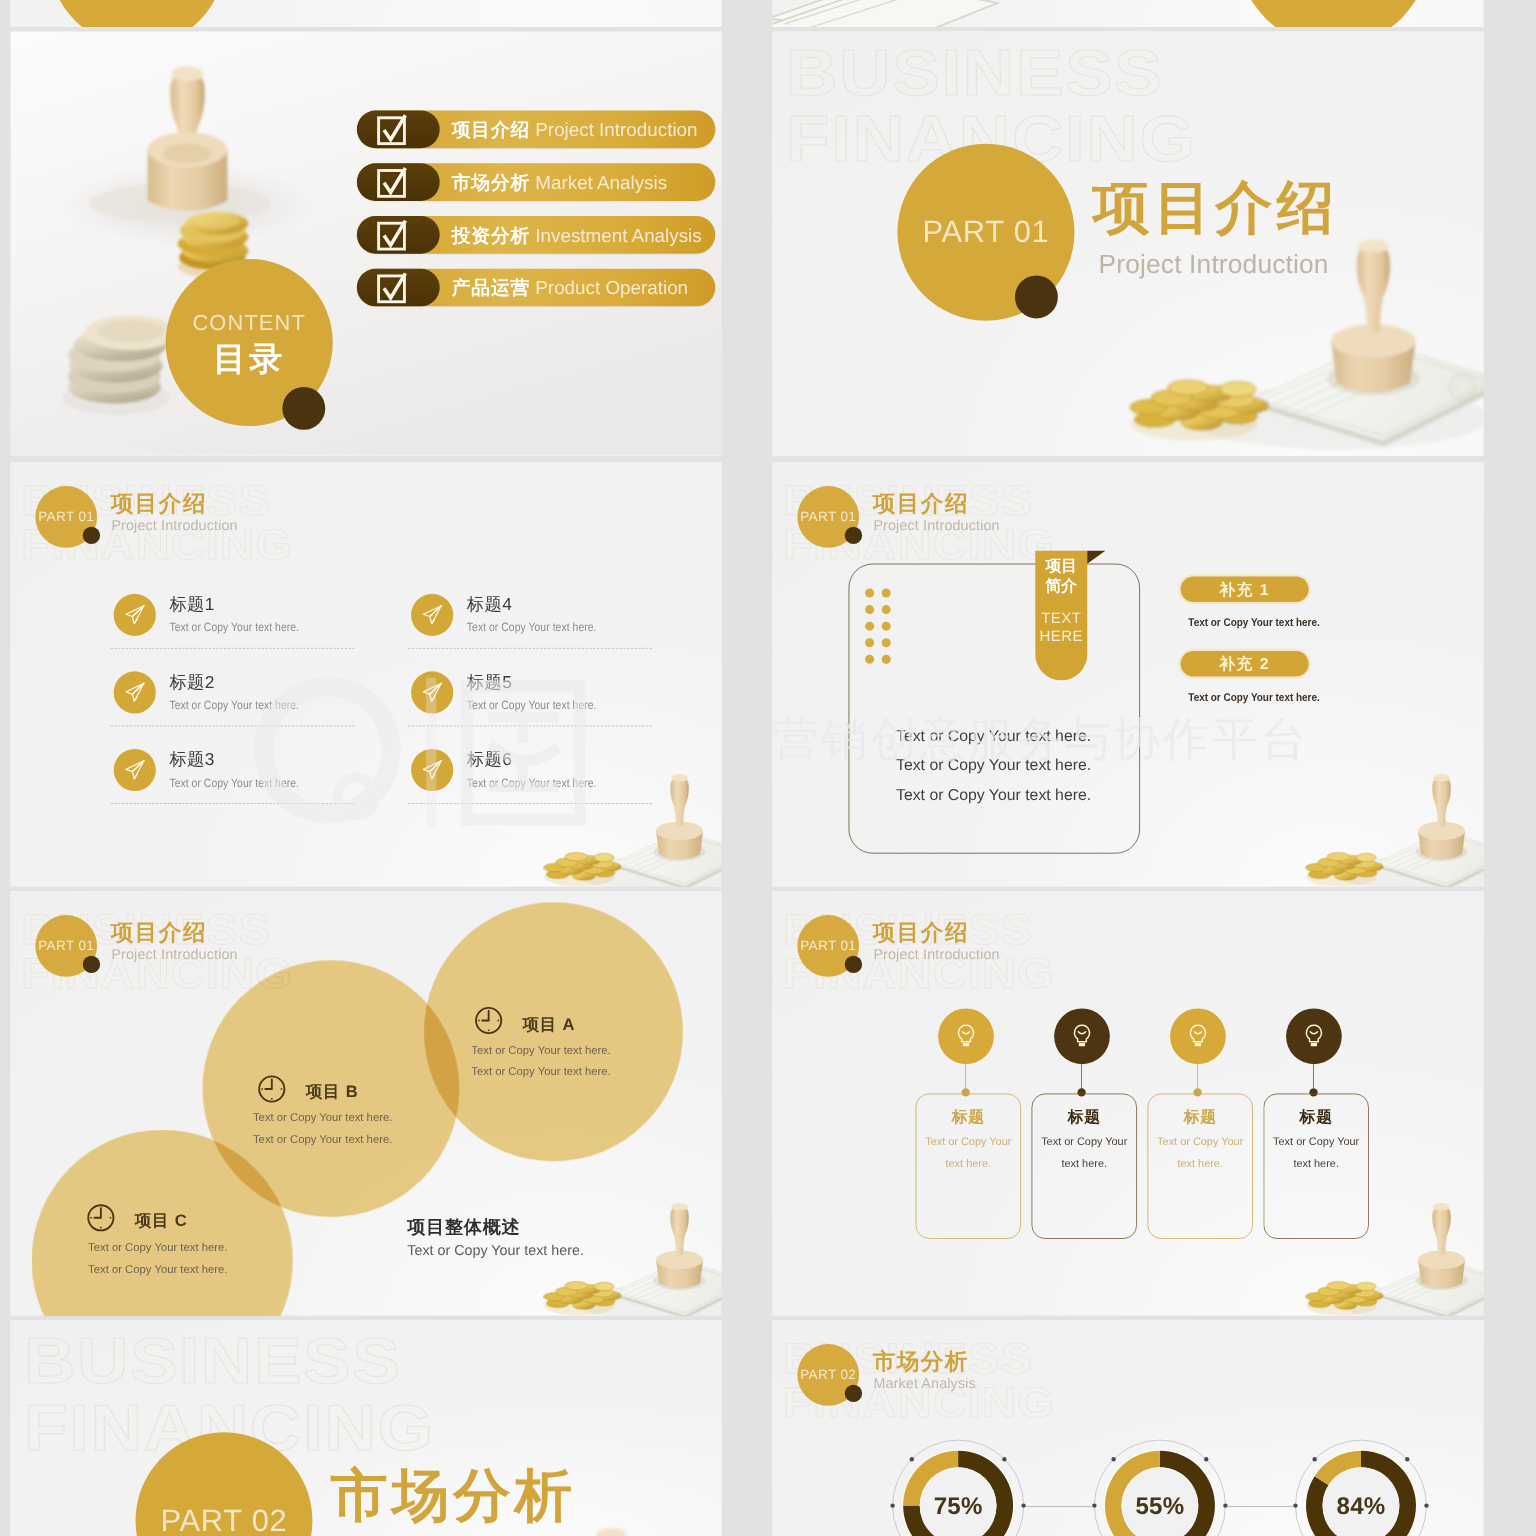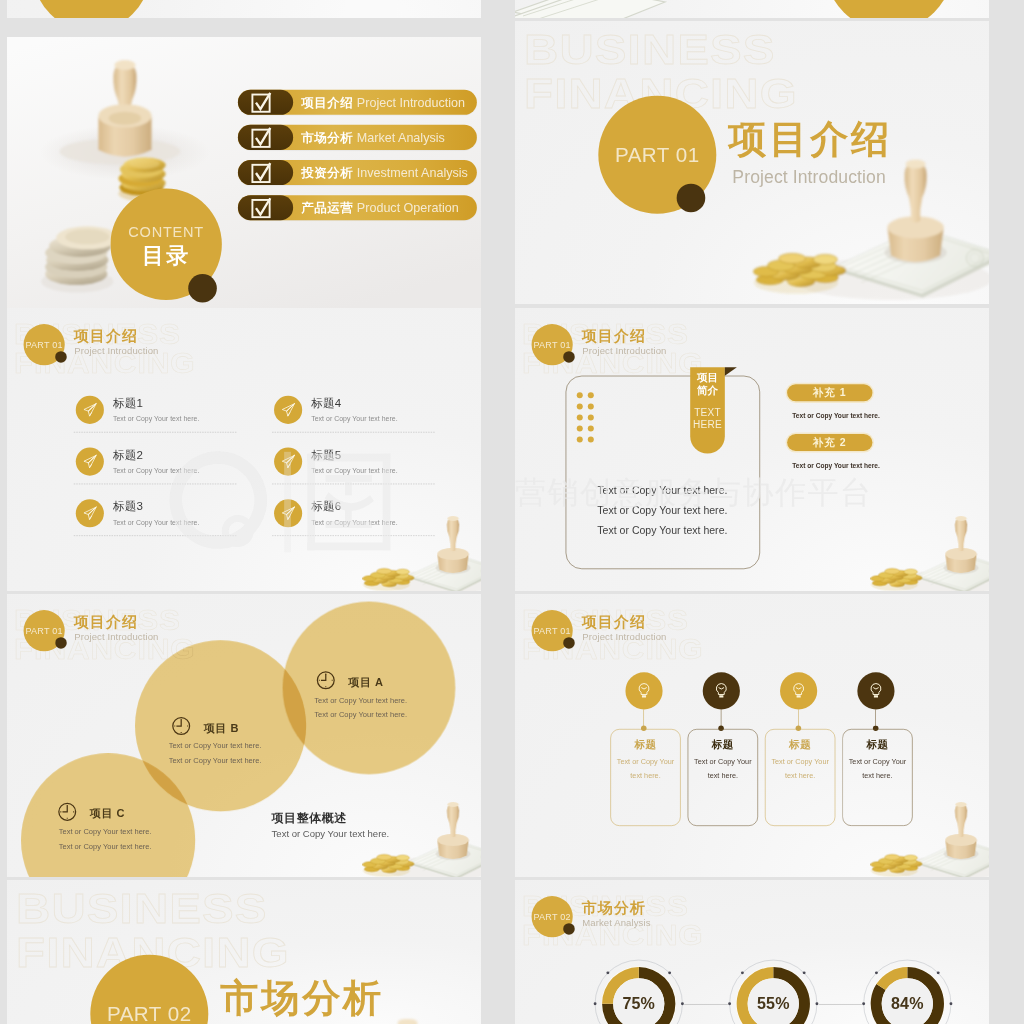--- a/index.html
+++ b/index.html
@@ -213,21 +213,21 @@
       <path d="M0 52 l86 -30 l70 14 l-80 32 z"></path>
     </g>
     <g stroke="#cfd4c5" stroke-width="0.9" opacity="0.8">
       <path d="M14 50 l74 -24"></path>
           <path d="M20 56 l74 -24"></path>
     </g>
   </svg>
   <div style="position:absolute;left:310px;top:200px;width:128px;height:95px;border-radius:0 0 66px 66px;background:#d6a939;"></div>
 </div>
 
-<div class="slide" id="s1" style="left:7px;top:21px;margin-top:16px;">
+<div class="slide" id="s1" style="left:7px;top:21px;">
  <div class="sld-inner">
   <svg class="s1-photo" viewBox="0 0 1000 563">
     <defs>
       <linearGradient id="g1bg" x1="0.1" y1="0" x2="0.6" y2="1">
         <stop offset="0" stop-color="#fbfbfb"></stop>
               <stop offset="0.55" stop-color="#f3f2f1"></stop>
         <stop offset="1" stop-color="#ebe9e8"></stop>
       </linearGradient>
       <radialGradient id="g1sh" cx="0.5" cy="0.5" r="0.5">
         <stop offset="0" stop-color="#d3ccc6" stop-opacity="0.55"></stop>

